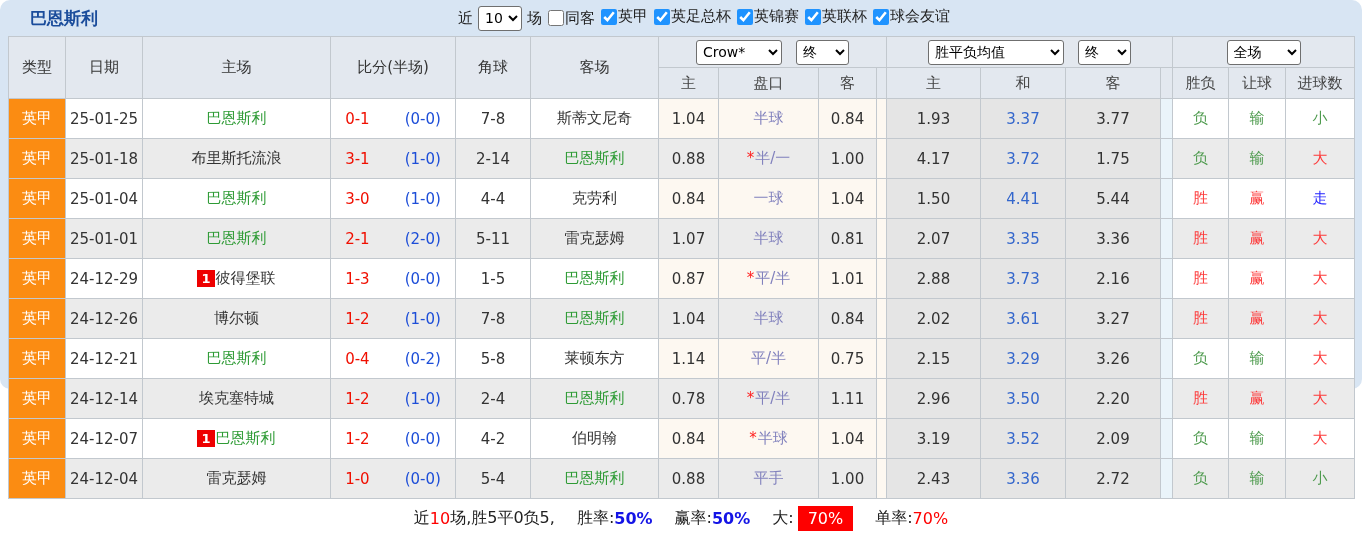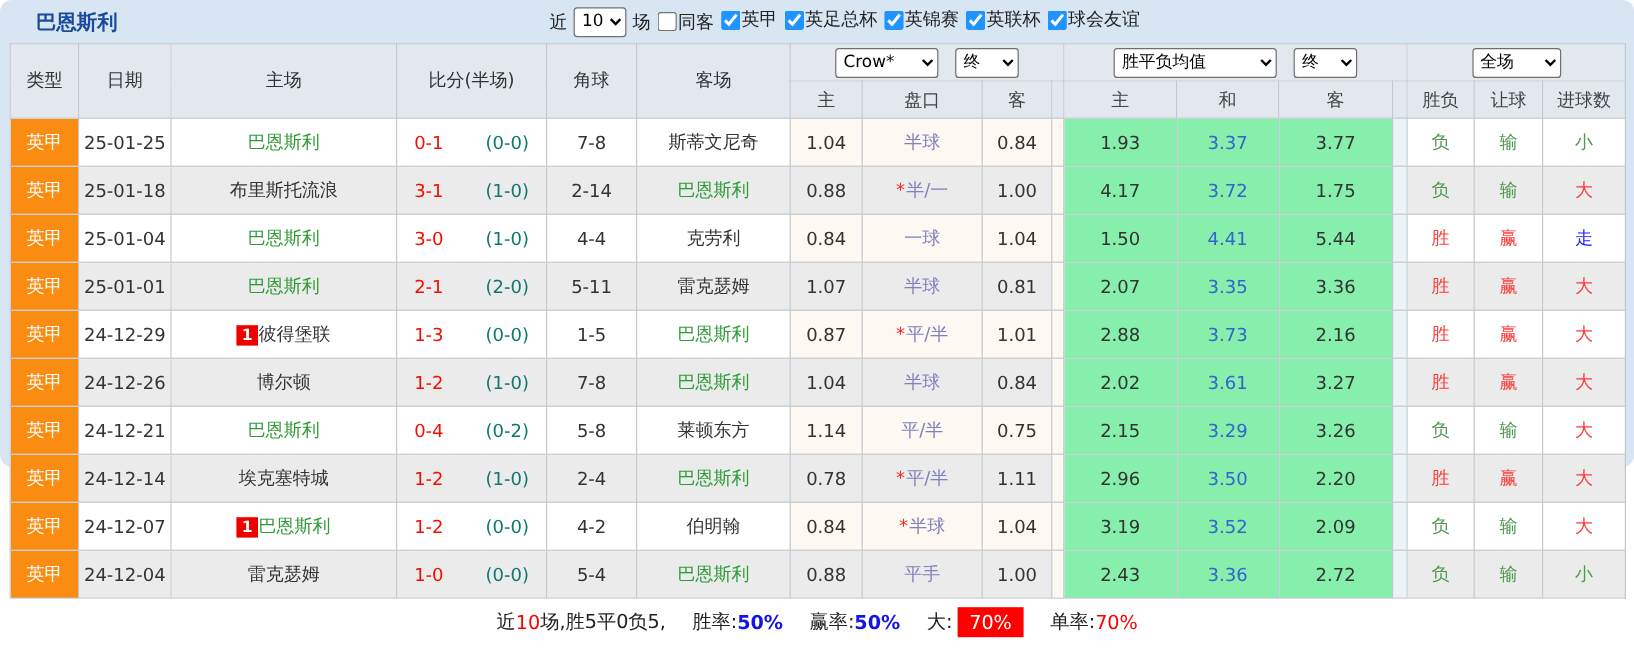--- a/index.html
+++ b/index.html
@@ -23,27 +23,27 @@
   thead th { background: #e3e8ef; color: #333; font-size: 15px; }
   thead tr.grp-row th { height: 31px; }
   thead tr.sub-row th { height: 31px; color: #444; }
   .grp { display: flex; justify-content: center; align-items: flex-start; gap: 14px; }
   tbody td { height: 40px; font-size: 15px; color: #333; }
   tr.odd td { background: #ffffff; }
   tr.even td { background: #ebebeb; }
   td.c-league { background: #fb8c12 !important; color: #ffffff; font-size: 15px; }
   tr.odd td.c-ah { background: #fdf8f1; }
   tr.odd td.sep1, tr.even td.sep1 { background: #fdf8f1; }
-  tr.odd td.c-odds, tr.even td.c-odds { background: #86efac; }
+  tr.odd td.c-odds, tr.even td.c-odds { background: #e5e5e5; }
   tr.odd td.sep2, tr.even td.sep2 { background: #eaf4fa; }
   .team { color: #333; }
   .team.focus { color: #2e9b35; }
   .badge1 { display: inline-block; background: #ee0000; color: #fff; font-weight: bold; font-size: 13px; line-height: 17px; padding: 0 4px; margin-right: 1px; }
   .ft { color: #f00f00; }
-  .ht { color: #0f766e; margin-left: 35px; }
+  .ht { color: #1d4ed8; margin-left: 35px; }
   .line { color: #8181bd; }
   .star { color: #ff2222; margin-right: 1px; }
   .draw { color: #3366cc; }
   .red { color: #fd3b3b; }
   .green { color: #4d9a4d; }
   .blue { color: #2424ff; }
   
   .summary { height: 38px; display: flex; justify-content: center; align-items: center; font-size: 16px; color: #222; background: #fff; }
   .summary .fred { color: #fe0000; }
   .summary .fblue { color: #1414e6; font-weight: bold; }

